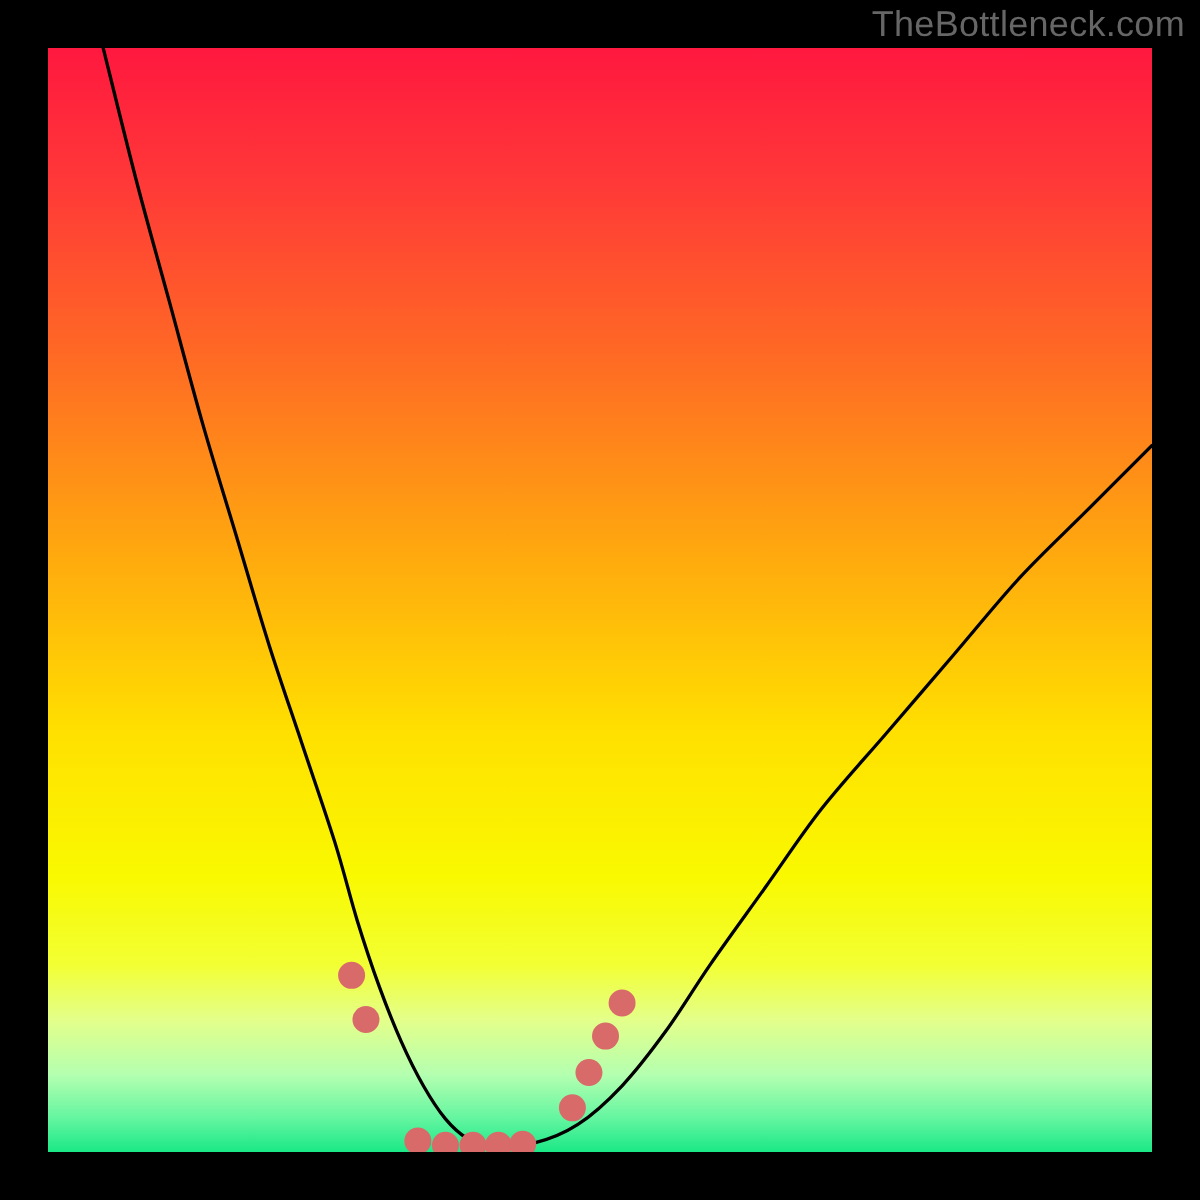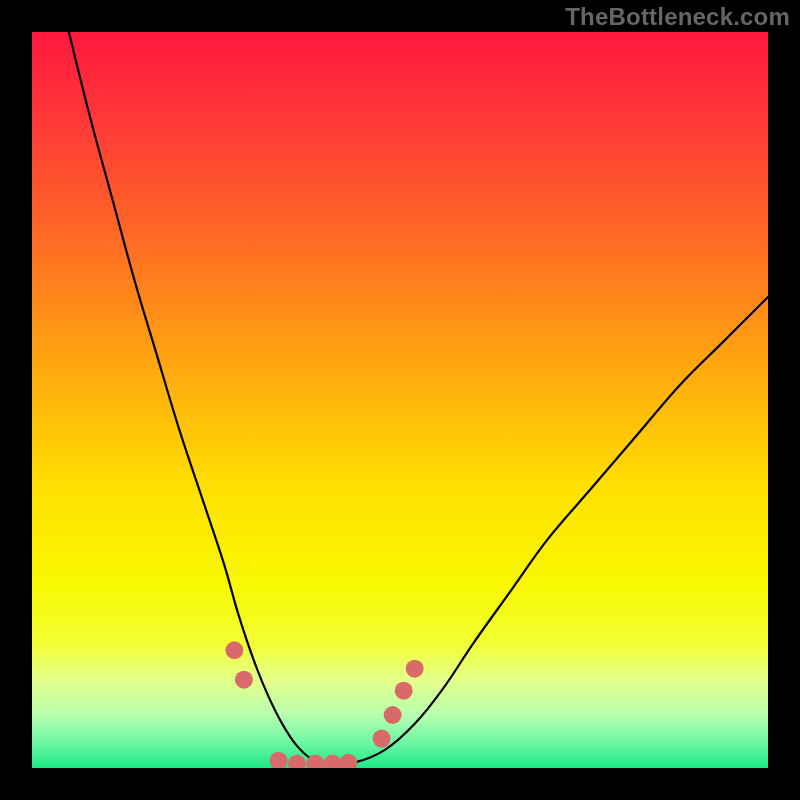--- a/index.html
+++ b/index.html
@@ -16,21 +16,21 @@
     width: 800px;
     height: 800px;
     background: #000000;
   }
   .watermark {
     position: absolute;
     top: 3px;
     right: 10px;
     color: #666666;
     font-size: 24px;
-    font-weight: 700;
+    font-weight: 400;
     letter-spacing: 0.2px;
     z-index: 10;
   }
   .plot-area {
     position: absolute;
     left: 32px;
     top: 32px;
     width: 736px;
     height: 736px;
     overflow: hidden;

